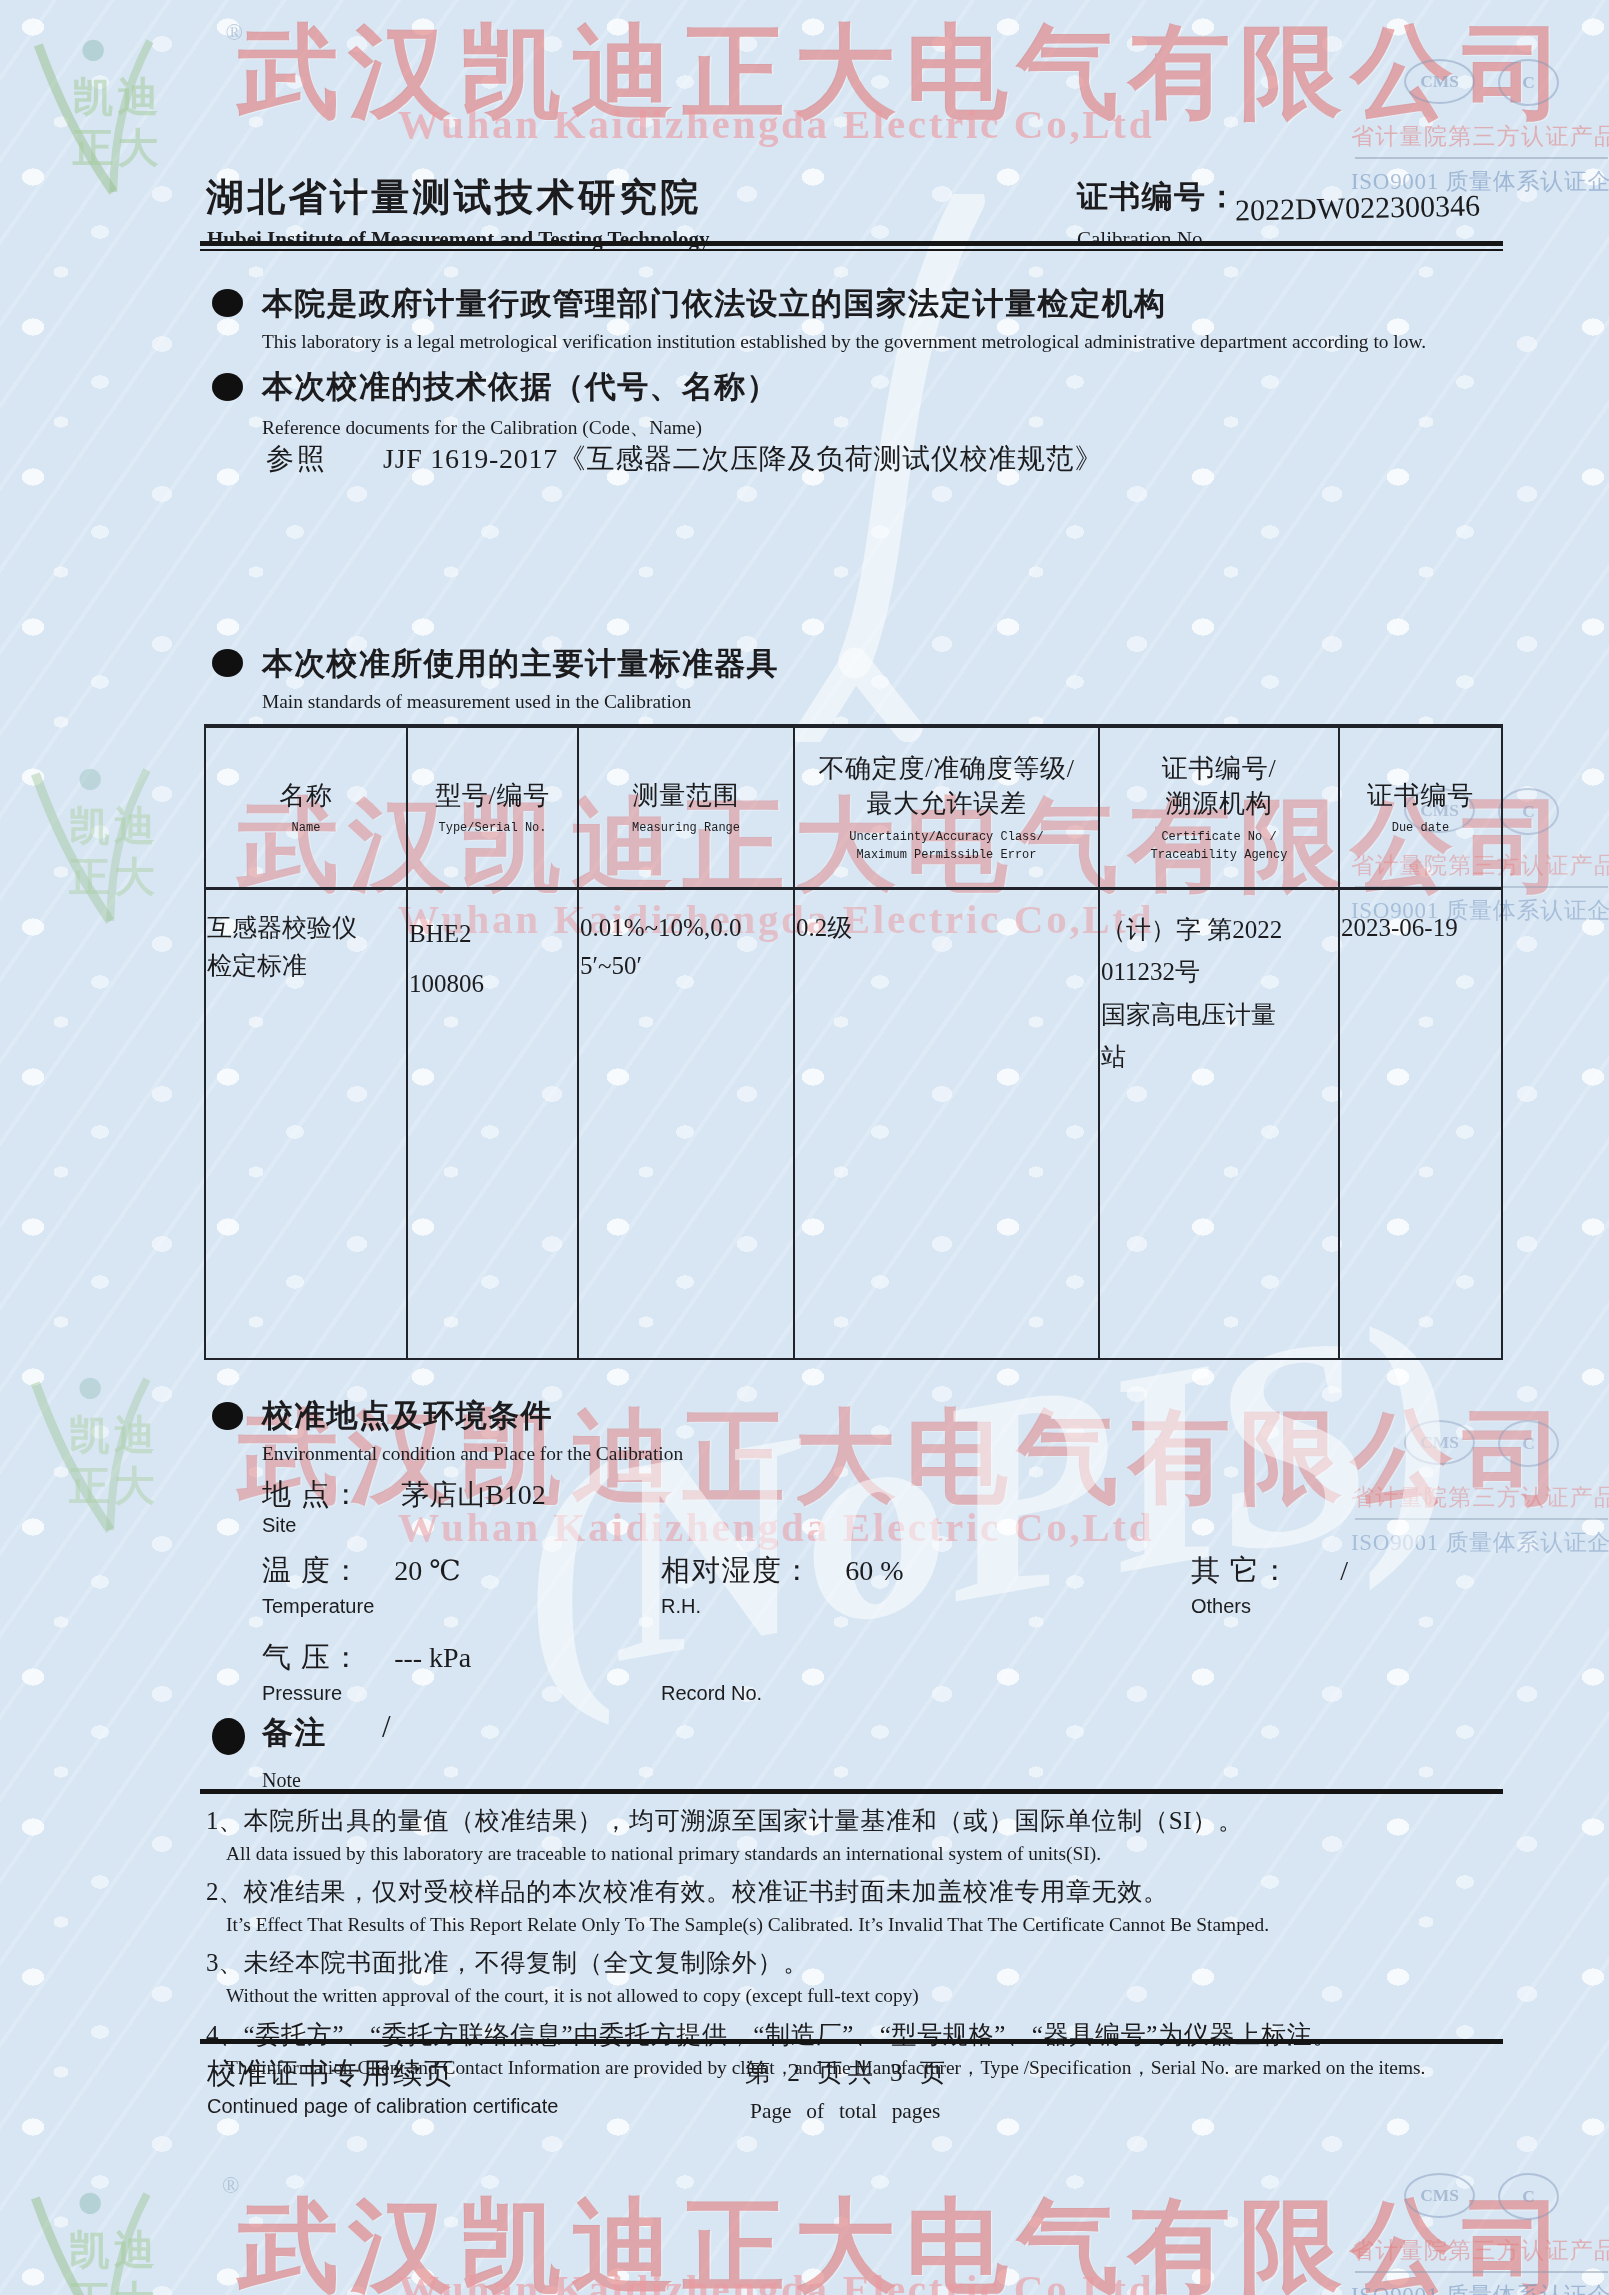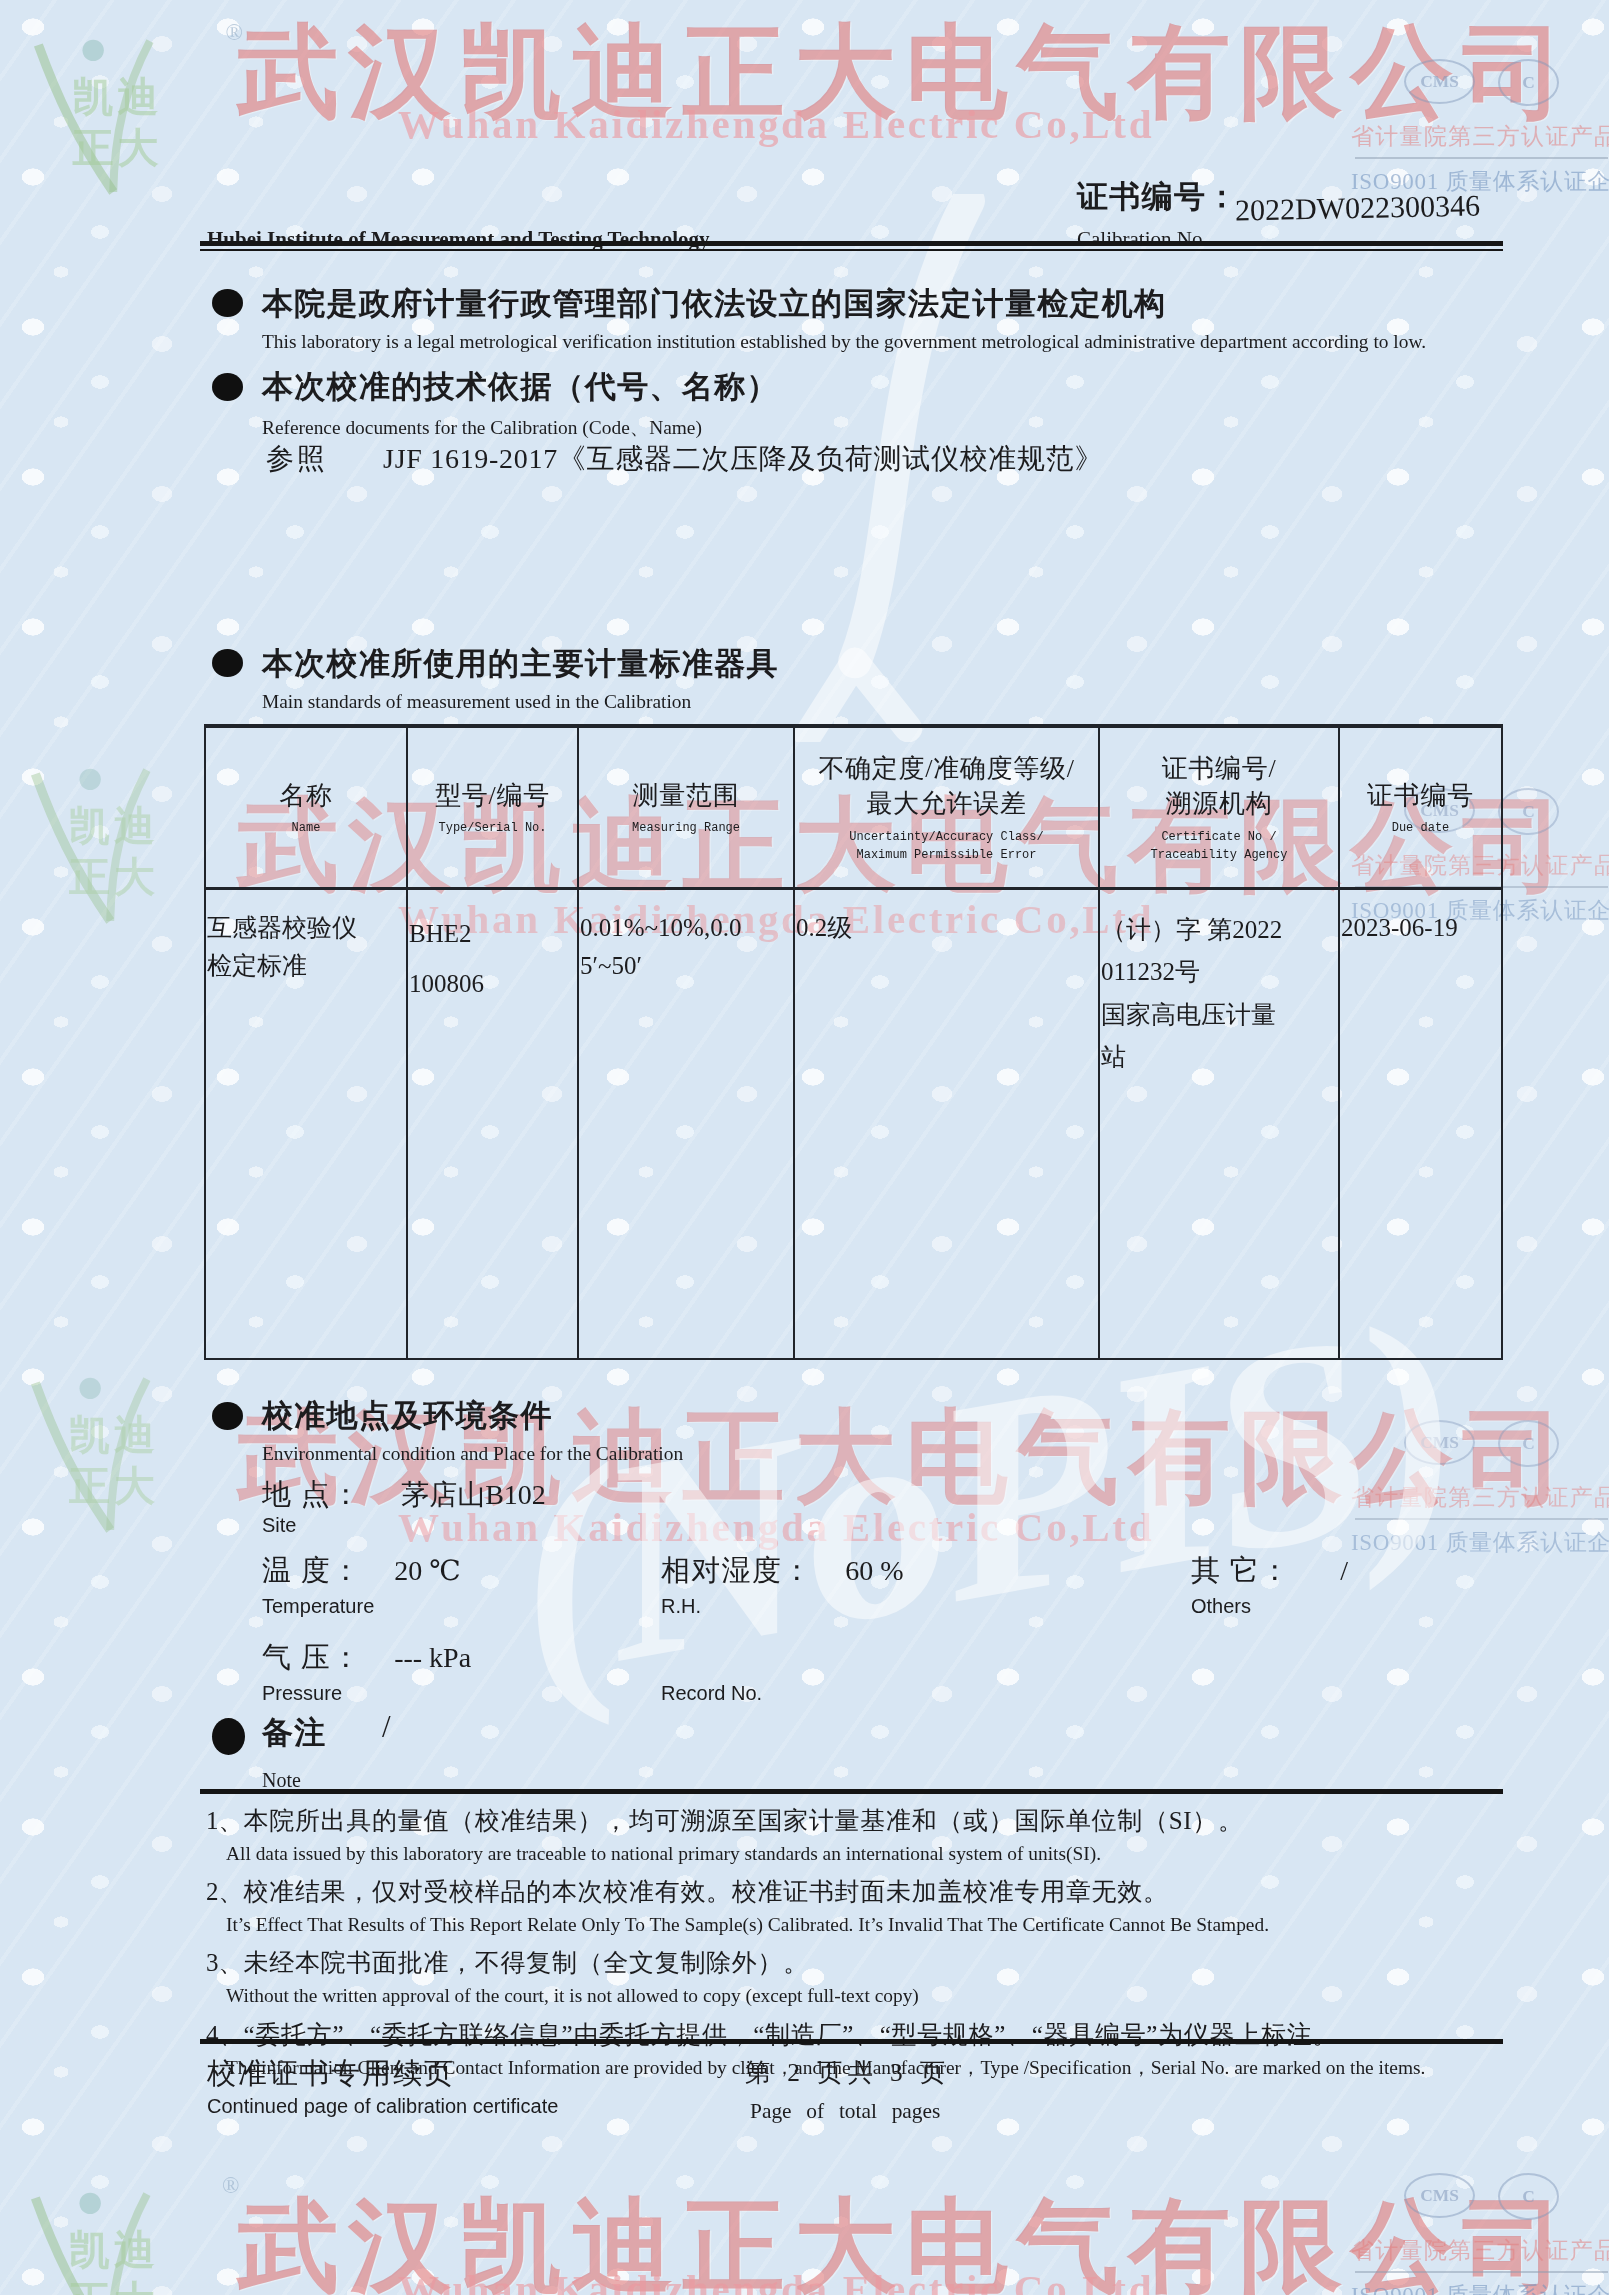--- a/index.html
+++ b/index.html
@@ -172,20 +172,21 @@
   </div>
 
   <div class="abs wm" style="left:768px; top:194px;">
     <svg width="414" height="548" viewBox="0 0 620 820">
       <path d="M 300 10 C 170 260, 200 520, 130 700" stroke="rgba(255,255,255,.5)" stroke-width="50" fill="none" stroke-linecap="round"></path>
       <path d="M 130 700 L 60 810 M 130 700 L 210 800" stroke="rgba(255,255,255,.5)" stroke-width="42" fill="none" stroke-linecap="round"></path>
     </svg>
   </div>
   <div class="abs wm nopis" style="left:508px; top:1333px;">(NoPIS)</div>
 
+  <div class="abs ct inst-cn sans" style="left:206px; top:172px;">湖北省计量测试技术研究院</div>
   <div class="abs ct inst-en serif" style="left:207px; top:227px;">Hubei Institute of Measurement and Testing Technology</div>
   <div class="abs ct cert-label sans" style="left:1077px; top:176px;">证书编号：</div>
   <div class="abs ct cert-en serif" style="left:1077px; top:227px;">Calibration No.</div>
   <div class="abs ct cert-val serif" style="left:1235px; top:191px;">2022DW022300346</div>
   <div class="abs ct dbl-rule" style="left:200px; top:241px;"></div>
 
   <span class="abs ct dot" style="left:212px; top:289px;"></span>
   <div class="abs ct sec-h" style="left:262px; top:283px;">本院是政府计量行政管理部门依法设立的国家法定计量检定机构</div>
   <div class="abs ct sec-en serif" style="left:262px; top:331px;">This laboratory is a legal metrological verification institution established by the government metrological administrative department according to low.</div>
 

